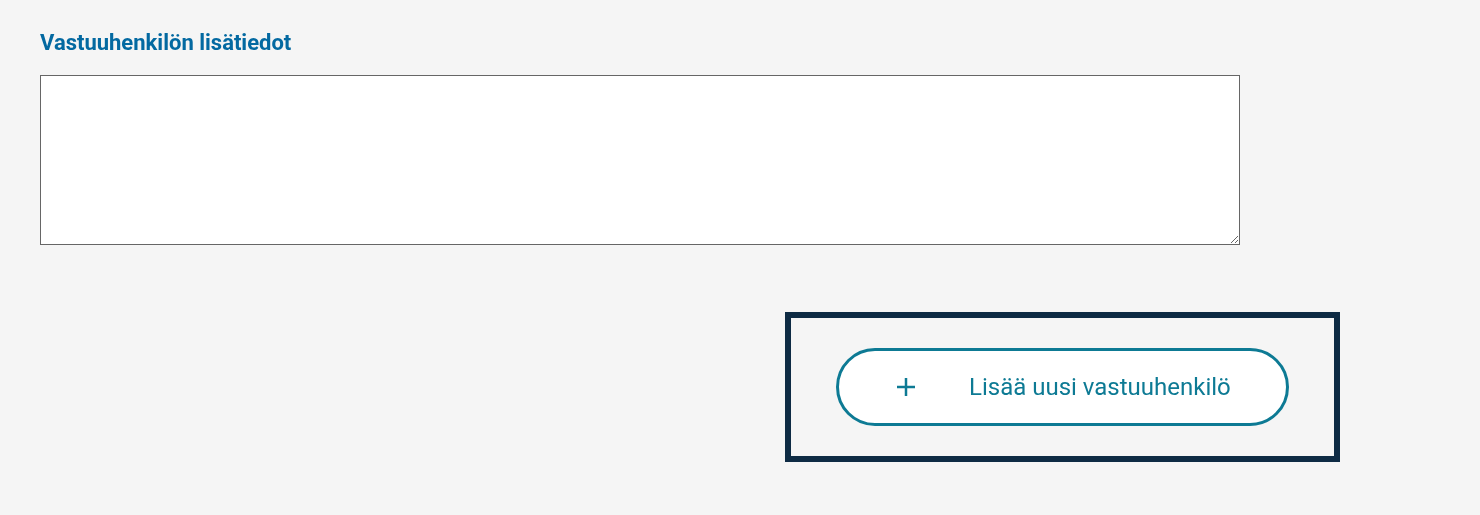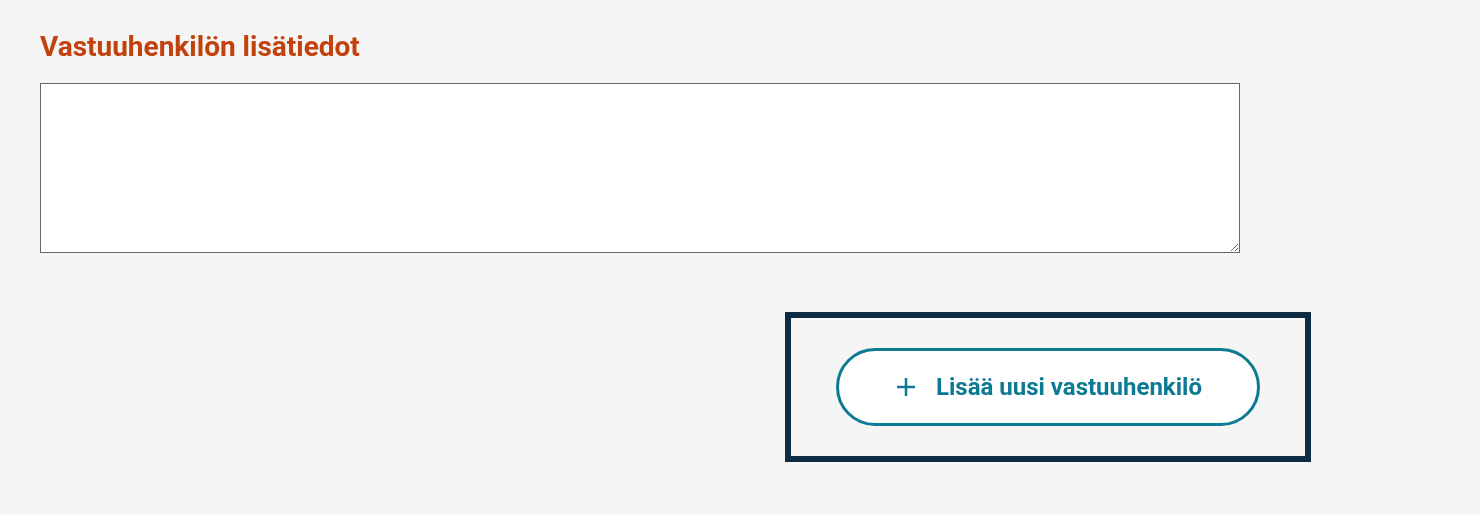--- a/index.html
+++ b/index.html
@@ -9,23 +9,23 @@
     }
     body {
       font-family: -apple-system, BlinkMacSystemFont, "Segoe UI", Roboto, "Helvetica Neue", Arial, sans-serif;
       background-color: #f5f5f5;
       width: 1480px;
       height: 515px;
       padding: 30px 40px;
       position: relative;
     }
     .form-label {
-      font-size: 28px;
+      font-size: 22px;
       font-weight: 700;
-      color: #c2410c;
+      color: #0369a1;
       margin-bottom: 20px;
       display: block;
     }
     .textarea-field {
       width: 1200px;
       height: 170px;
       border: 1px solid #666;
       background-color: #ffffff;
       font-size: 18px;
       padding: 10px;
@@ -61,21 +61,22 @@
       display: inline-flex;
       align-items: center;
     }
     .plus-icon svg {
       width: 24px;
       height: 24px;
     }
     .button-label {
       color: #0d7a94;
       font-size: 24px;
-      font-weight: 700;
+      font-weight: 400;
+      margin-left: 33px;
     }
   </style>
 </head>
 <body>
 
 <label class="form-label">Vastuuhenkilön lisätiedot</label>
 
 <textarea class="textarea-field" value="" style=""></textarea>
 
 <div class="button-highlight-box">

